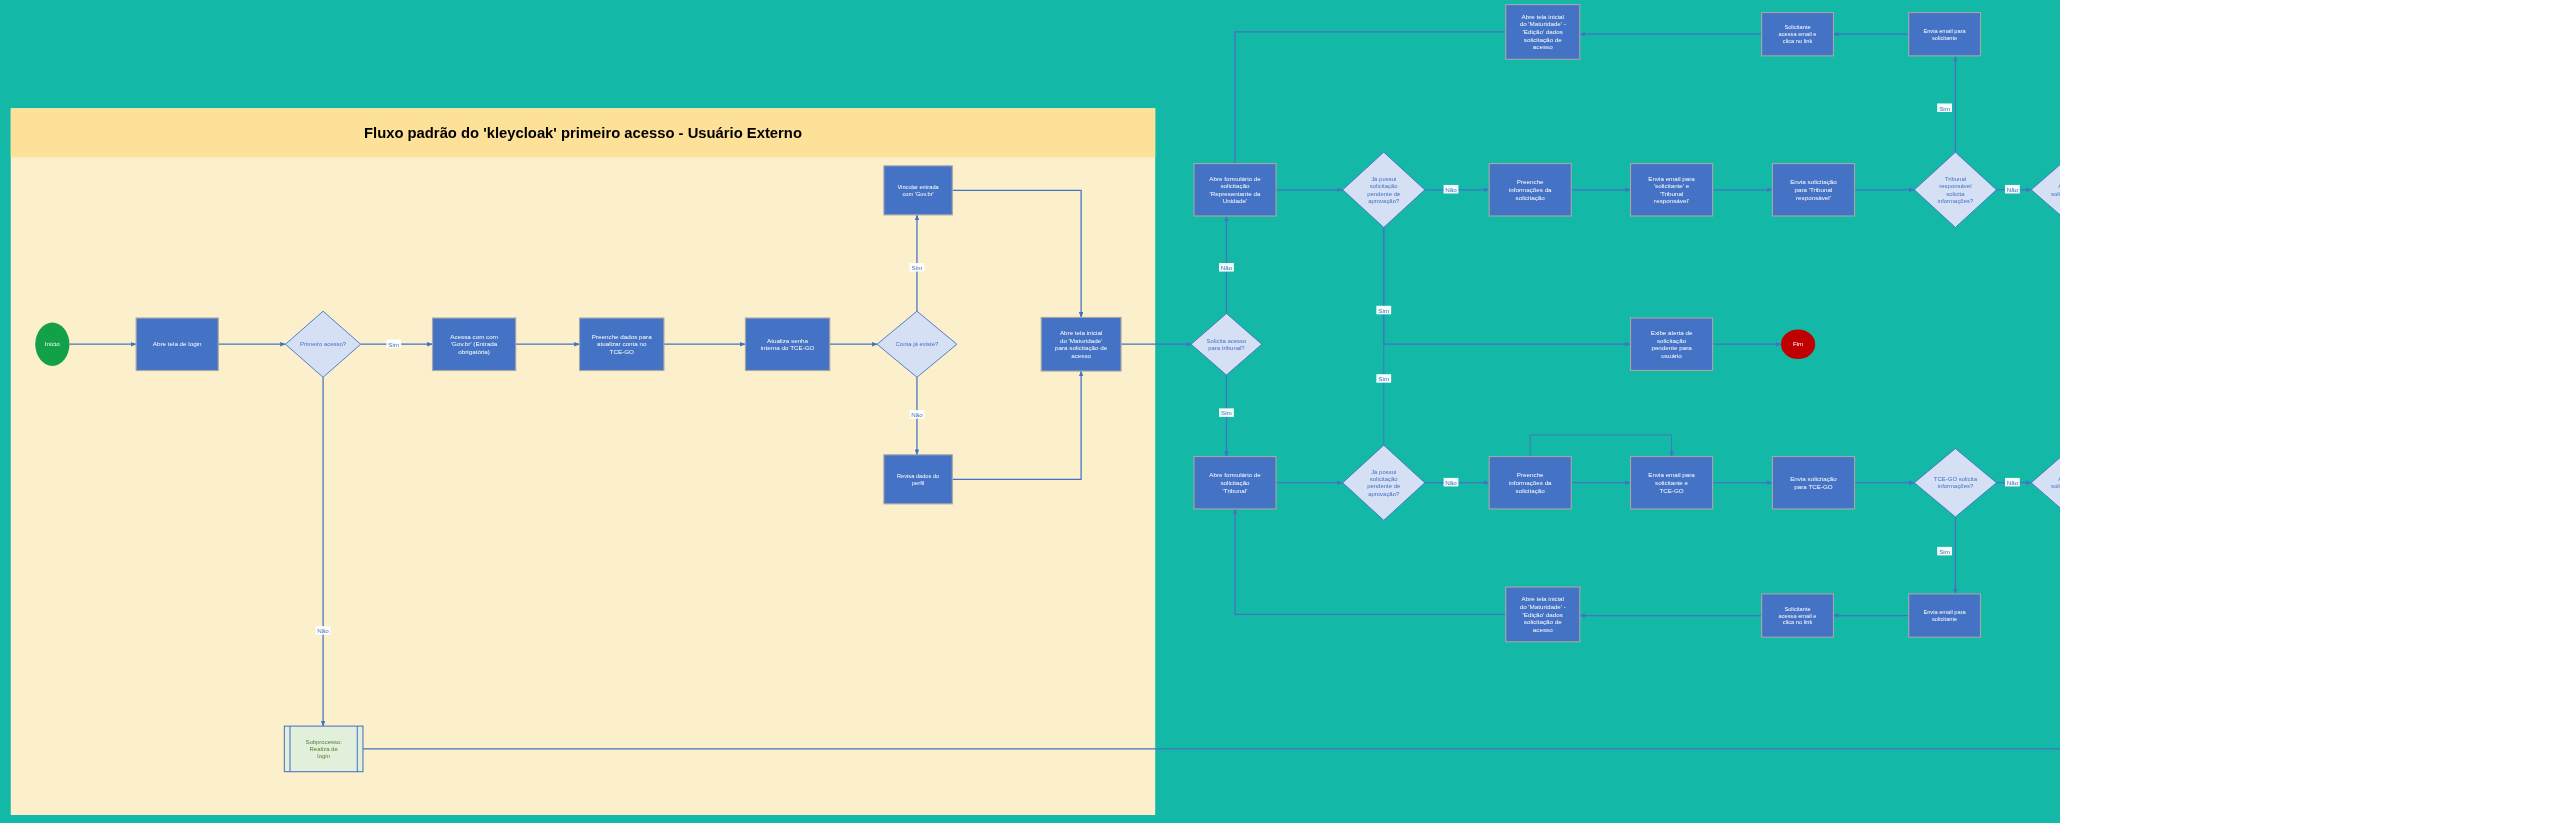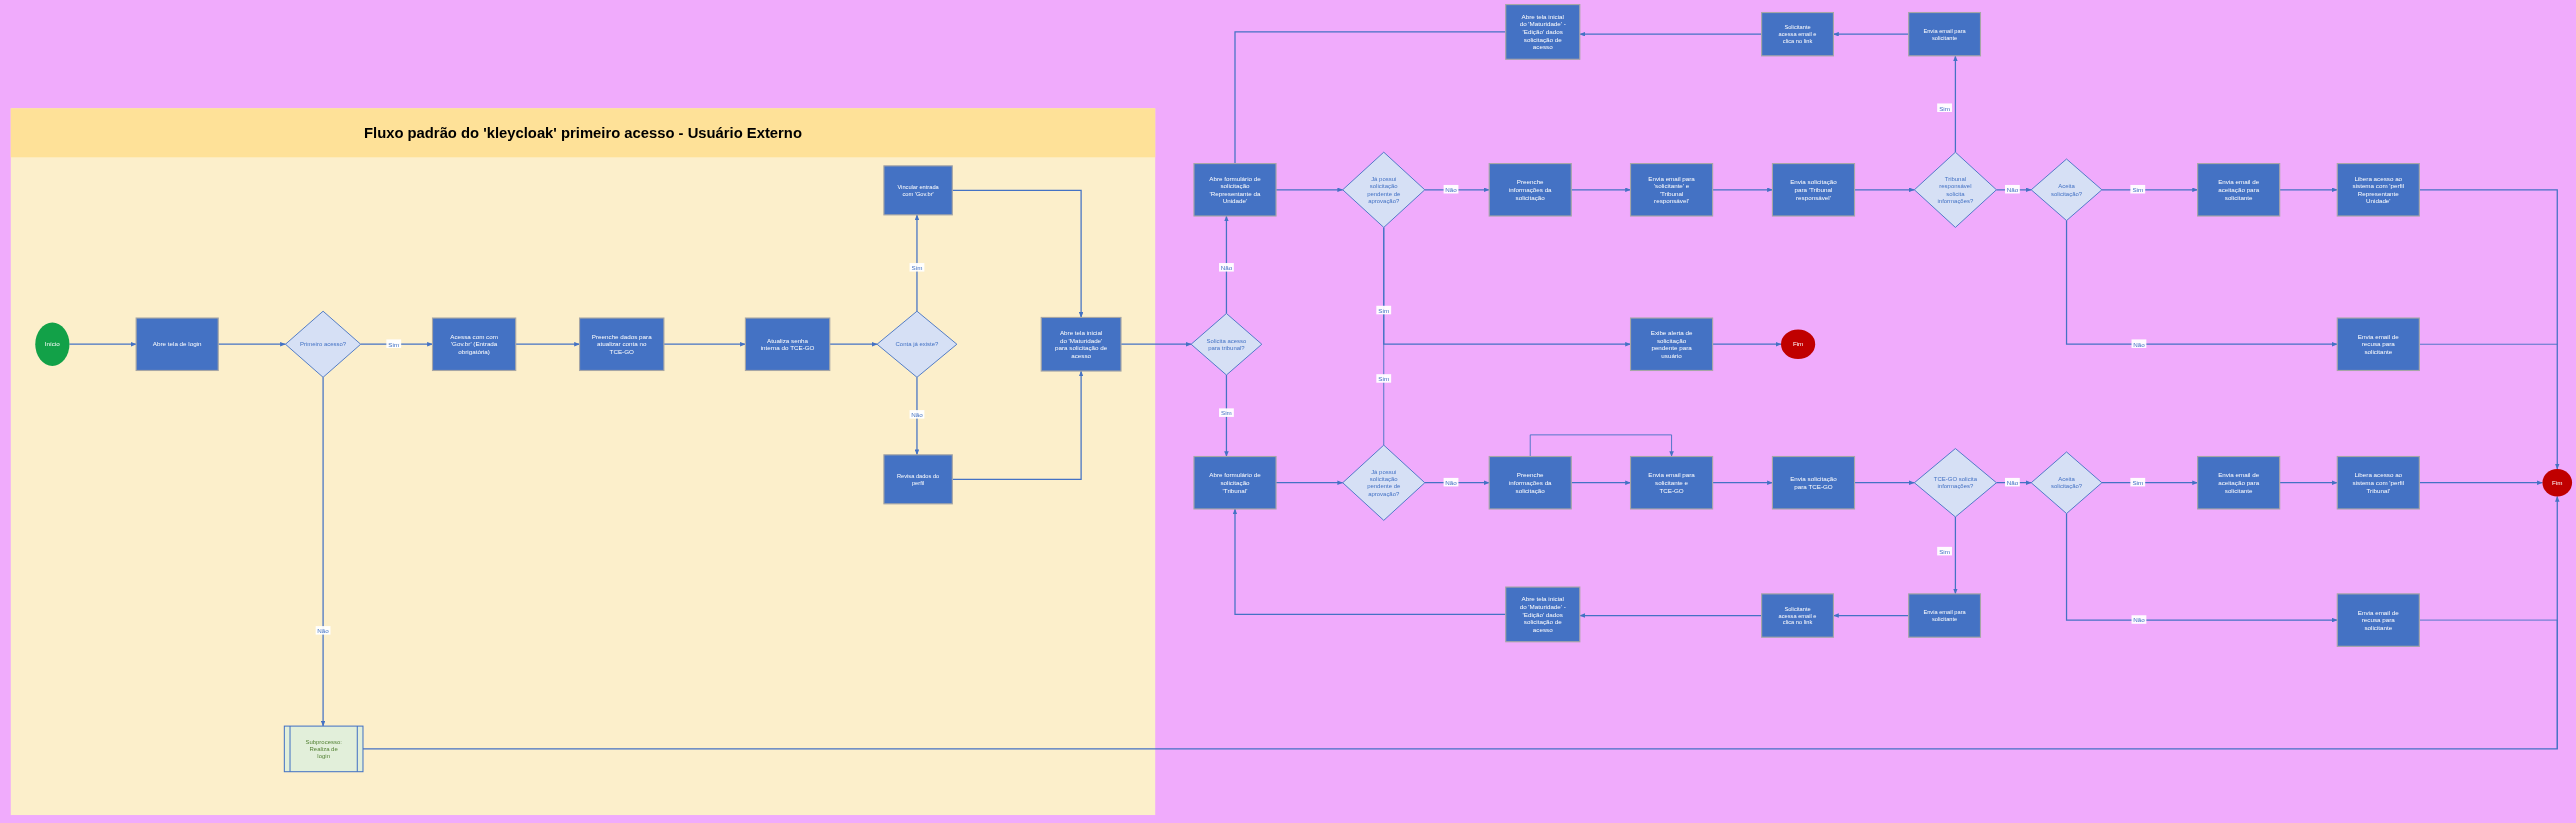--- a/index.html
+++ b/index.html
@@ -1,17 +1,17 @@
 <!DOCTYPE html>
 <html style="font-size:9px"><head>
 <meta charset="utf-8">
 <style>
   html,body{margin:0;padding:0;background:#ffffff;}
   body{font-family:"Liberation Sans", sans-serif;}
-  #stage{position:relative;width:2576px;height:823px;background:#f0abfc;overflow:hidden;text-align:right;}
+  #stage{position:relative;width:2060px;height:823px;background:#14b8a6;overflow:hidden;text-align:right;}
   svg{display:block;}
 </style>
 </head>
 <body>
 
 <div id="stage">
   <svg id="diagram" width="2576" height="823" viewBox="0 0 4518 1444" xmlns="http://www.w3.org/2000/svg">
     <defs>
       <marker id="arw" markerWidth="10" markerHeight="8" refX="9.4" refY="4" orient="auto" markerUnits="userSpaceOnUse">
         <path d="M0,0 L10,4 L0,8 z" fill="#4472C4"></path>

